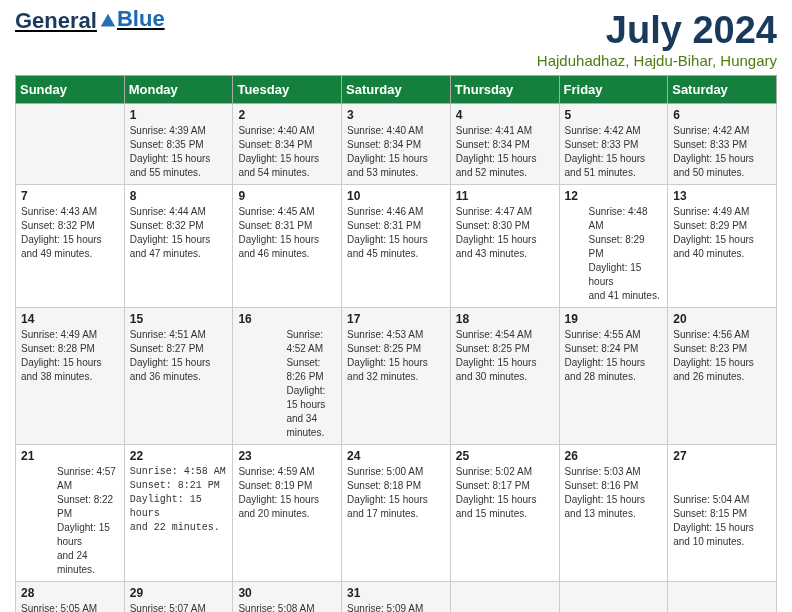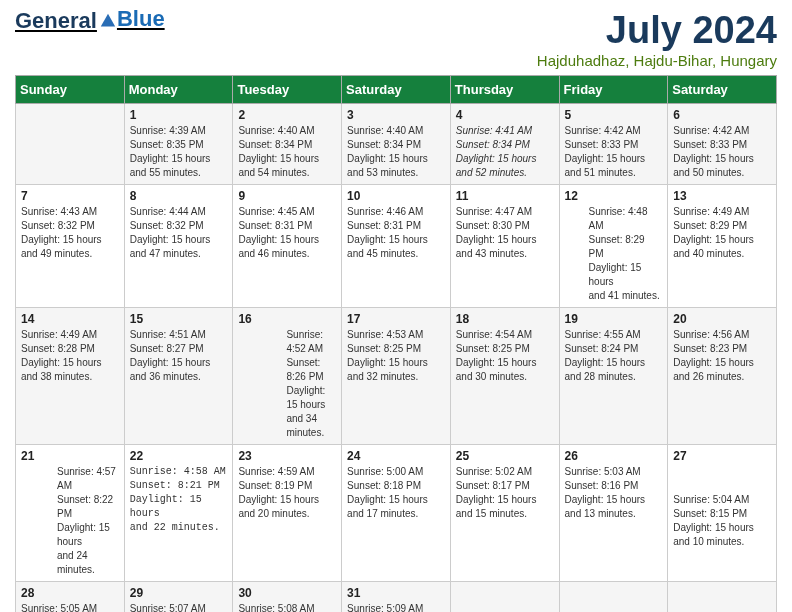--- a/index.html
+++ b/index.html
@@ -140,21 +140,21 @@
         </td>
         <td>
           <span class="day-number">3</span>
           <div class="day-info" style="white-space: pre-line;">Sunrise: 4:40 AM
 Sunset: 8:34 PM
 Daylight: 15 hours
 and 53 minutes.</div>
         </td>
         <td>
           <span class="day-number">4</span>
-          <div class="day-info" style="white-space: pre-line; font-style: italic;">Sunrise: 4:41 AM
+          <div class="day-info" style="white-space: pre-line;">Sunrise: 4:41 AM
 Sunset: 8:34 PM
 Daylight: 15 hours
 and 52 minutes.</div>
         </td>
         <td>
           <span class="day-number">5</span>
           <div class="day-info" style="white-space: pre-line;">Sunrise: 4:42 AM
 Sunset: 8:33 PM
 Daylight: 15 hours
 and 51 minutes.</div>

